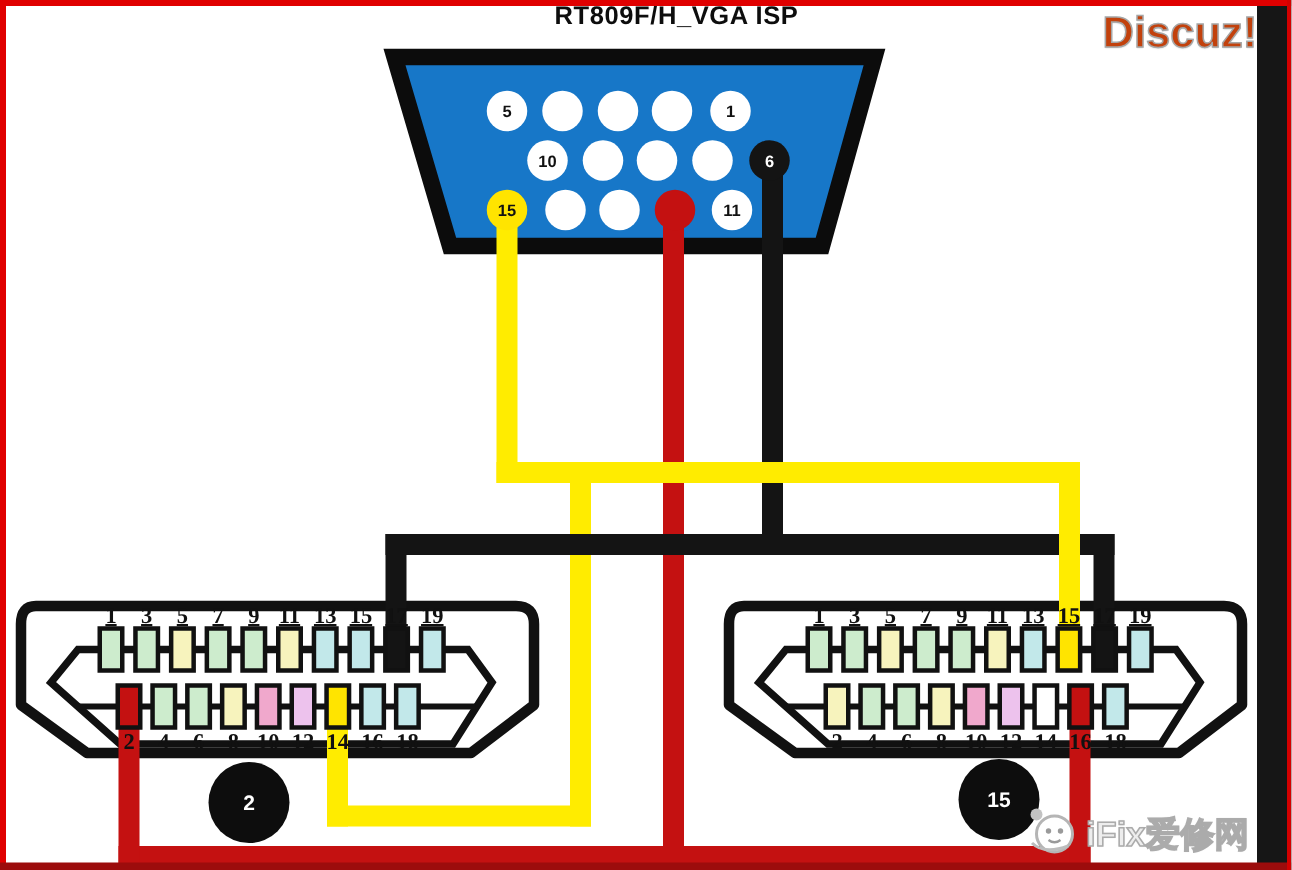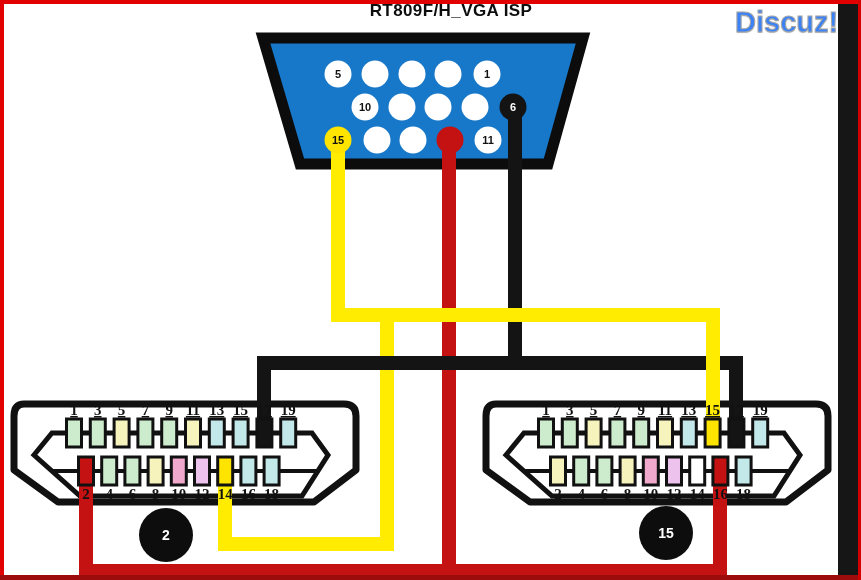--- a/index.html
+++ b/index.html
@@ -13,21 +13,21 @@
     position:absolute;left:0;top:1px;width:838px;text-align:center;
     font-size:17px;font-weight:bold;letter-spacing:.4px;color:#0d0d0d;z-index:3;padding-left:32px;
   }
   .badge{
     position:absolute;width:54px;height:54px;border-radius:50%;
     background:#0d0d0d;color:#ffffff;display:flex;align-items:center;justify-content:center;
     font-size:14px;font-weight:bold;z-index:2;
   }
   .wm-discuz{
     position:absolute;left:735px;top:6px;z-index:7;
-    font-size:29px;font-weight:bold;color:#3b82f6;
+    font-size:29px;font-weight:bold;color:#c2410c;
     -webkit-text-stroke:1px #a6a6a6;
     text-shadow:0 1px 1px #bdbdbd;
   }
   .wm-ifix{
     position:absolute;left:682px;top:536px;z-index:7;display:flex;align-items:center;
   }
   .wm-ifix .txt{
     font-size:23px;font-weight:bold;color:#ededed;margin-left:2px;
     -webkit-text-stroke:1px #ababab;text-shadow:0 0 1px #b5b5b5;
     font-family:"Liberation Sans",sans-serif;white-space:nowrap;
@@ -185,19 +185,30 @@
       </g>
   </svg>
 
   <div class="badge" style="left:139px;top:508px;">
     <span>2</span>
   </div>
   <div class="badge" style="left:639px;top:506px;">
     <span>15</span>
   </div>
 
+  <div class="wm-ifix">
+    <svg width="40" height="40" viewBox="0 0 40 40">
+      <circle cx="9" cy="7" r="4" fill="#c2c2c2"></circle>
+      <circle cx="21" cy="20" r="12" fill="#ffffff" stroke="#b5b5b5" stroke-width="2"></circle>
+      <path d="M6,26 Q14,34 30,28" fill="none" stroke="#bdbdbd" stroke-width="2"></path>
+      <circle cx="17" cy="18" r="1.8" fill="#9a9a9a"></circle>
+      <circle cx="25" cy="18" r="1.8" fill="#9a9a9a"></circle>
+      <path d="M17,24 Q21,27 25,24" fill="none" stroke="#9a9a9a" stroke-width="1.5"></path>
+    </svg>
+    <span class="txt">iFix爱修网</span>
+  </div>
 
   <div class="abs black-bar"></div>
   <div class="abs border-top"></div>
   <div class="abs border-left"></div>
   <div class="abs border-bottom"></div>
   <div class="abs border-right"></div>
 </div>
 
 </body></html>

